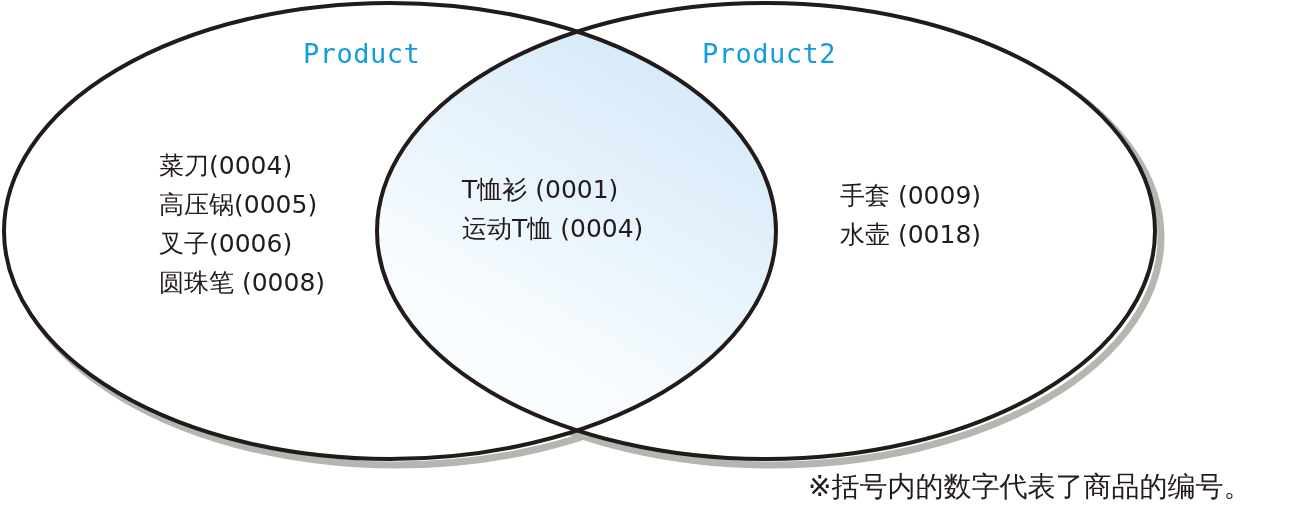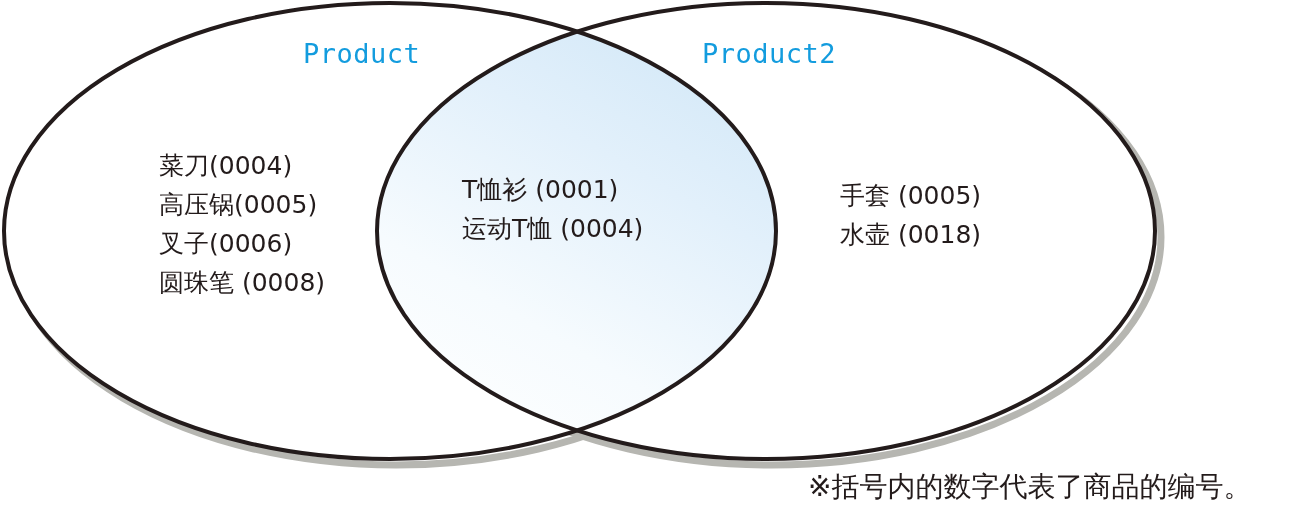--- a/index.html
+++ b/index.html
@@ -117,19 +117,19 @@
     <div class="item">叉子(0006)</div>
     <div class="item">圆珠笔 (0008)</div>
   </div>
 
   <div class="item-list" id="list-center">
     <div class="item">T恤衫 (0001)</div>
     <div class="item">运动T恤 (0004)</div>
   </div>
 
   <div class="item-list" id="list-right">
-    <div class="item">手套 (0005)</div>
+    <div class="item">手套 (0009)</div>
     <div class="item">水壶 (0018)</div>
   </div>
 
   <div id="footnote">※括号内的数字代表了商品的编号。</div>
 
 </div>
 
 </body></html>

